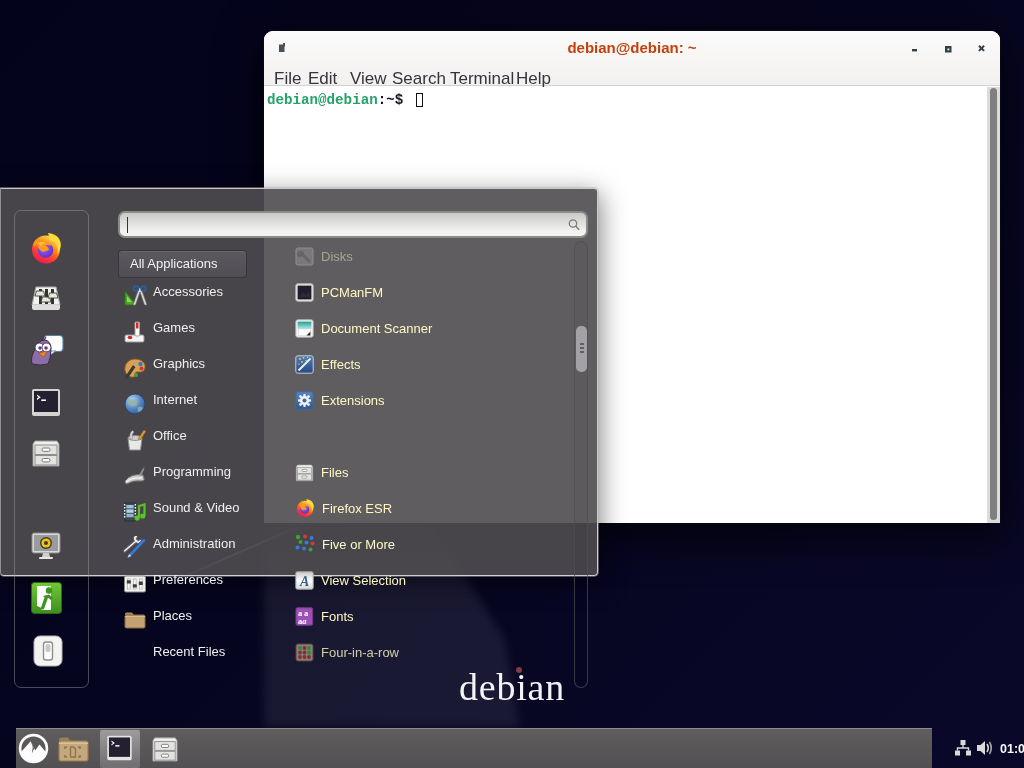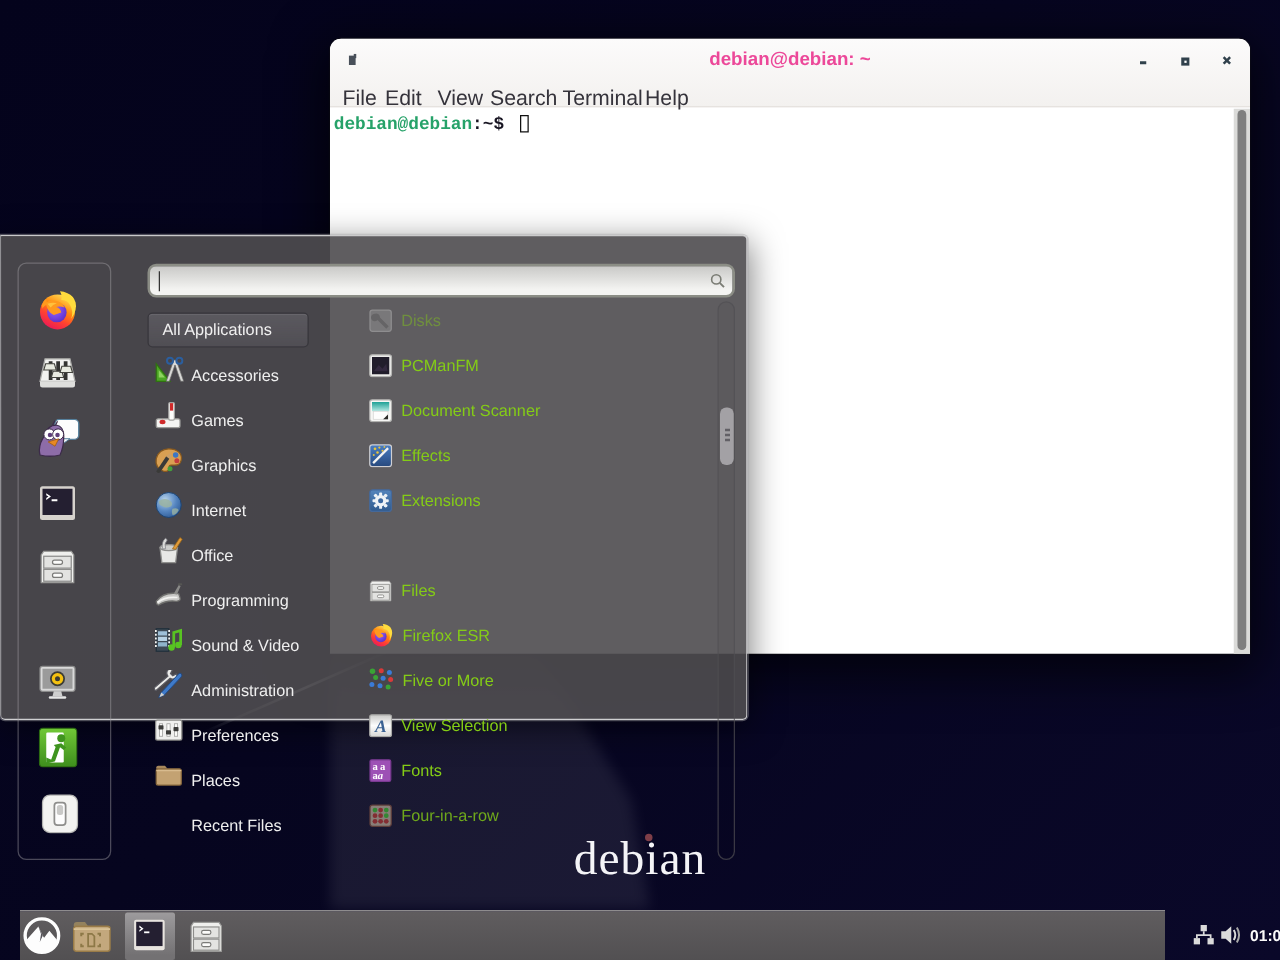--- a/index.html
+++ b/index.html
@@ -9,46 +9,46 @@
 .abs{position:absolute;}
 
 #wm{position:absolute;left:459px;top:668px;font-family:"Liberation Serif",serif;
  font-weight:normal;font-size:38px;line-height:38px;color:rgba(252,252,254,0.97);letter-spacing:0.8px;}
 #wmdot{position:absolute;left:515px;top:478px;width:6px;height:6px;border-radius:50%;background:#7e3e48;}
 
 #term{position:absolute;left:264px;top:31px;width:736px;height:492px;background:#fff;
  border-radius:9px 9px 0 0;box-shadow:0 10px 40px 6px rgba(0,0,0,0.65),0 0 0 1px rgba(30,30,30,0.35);}
 #titlebar{position:absolute;left:0;top:0;right:0;height:55px;border-radius:9px 9px 0 0;
  background:linear-gradient(#fcfbfb,#f3f1ef);border-bottom:1px solid #d5d0ca;}
-#title{position:absolute;left:0;right:0;top:8px;text-align:center;font-size:15px;font-weight:bold;color:#ec4899;}
+#title{position:absolute;left:0;right:0;top:8px;text-align:center;font-size:15px;font-weight:bold;color:#c2410c;}
 #menubar span{position:absolute;top:38px;font-size:17px;color:#35333b;}
 #prompt{position:absolute;left:3px;top:60px;font-family:"Liberation Mono",monospace;font-size:14.2px;line-height:18px;}
 #prompt b{color:#26a269;}
 #prompt .dk{color:#171421;font-weight:bold;}
 #cursor{display:inline-block;width:6.5px;height:14.5px;border:1.6px solid #111;vertical-align:-3px;margin-left:13px;}
 #tscroll{position:absolute;right:0;top:56px;bottom:0;width:13px;background:#dbdbd9;}
 #tthumb{position:absolute;right:3px;top:57px;width:7px;height:432px;border-radius:4px;background:#7f7f7f;}
 
 #menu{position:absolute;left:0px;top:188px;width:598px;height:388px;
  background:rgba(78,76,80,0.907);border:1px solid #cfcfd1;border-left:1px solid rgba(208,208,210,0.55);border-top:1px solid rgba(215,215,217,0.9);
  border-radius:0 4px 4px 4px;box-shadow:0 0 0 1px rgba(170,170,172,0.45),2px 6px 26px rgba(0,0,0,0.5);}
 #sidebox{position:absolute;left:13px;top:21px;width:75px;height:478px;border:1px solid rgba(160,158,162,0.45);border-radius:7px;}
 #search{position:absolute;left:117px;top:22px;width:470px;height:27px;border-radius:7px;
  border:2px solid #8b8d85;background:linear-gradient(#c9c9c7,#f3f3f1 80%);}
 #search .tc{position:absolute;left:7px;top:4px;width:1px;height:16px;background:#333;}
 #allapps{position:absolute;left:117px;top:61px;width:129px;height:28px;border-radius:4px;
  background:linear-gradient(rgba(130,128,136,0.35),rgba(108,106,114,0.25));border:1px solid rgba(50,49,55,0.85);
  box-shadow:inset 0 1px 0 rgba(255,255,255,0.08);}
 #allapps span{position:absolute;left:11px;top:5px;font-size:13px;color:#f0f0f0;}
-.crow{position:absolute;left:122px;height:24px;display:flex;align-items:flex-end;}
+.crow{position:absolute;left:122px;height:24px;display:flex;align-items:flex-start;}
 .crow span{margin-left:6px;font-size:13px;color:#efefef;white-space:nowrap;}
 .crow svg{flex:0 0 auto;}
 #applist{position:absolute;left:280px;top:49px;width:288px;height:453px;overflow:hidden;}
 .arow{position:absolute;left:14px;height:20px;display:flex;align-items:center;}
-.arow span{margin-left:7px;font-size:13px;color:#84cc16;white-space:nowrap;}
+.arow span{margin-left:7px;font-size:13px;color:#fef9c3;white-space:nowrap;}
 #strack{position:absolute;left:573px;top:52px;width:14px;height:447px;border:1px solid rgba(80,79,83,0.7);border-radius:7px;background:rgba(0,0,0,0.03);}
 #sthumb{position:absolute;left:575px;top:137px;width:11px;height:46px;border-radius:5px;background:#a3a1a5;}
 #sthumb i{position:absolute;left:3.5px;width:4px;height:1.6px;background:#626066;}
 
 #taskbar{position:absolute;left:16px;bottom:0;width:916px;height:40px;
  background:linear-gradient(#605d5f,#525052);border-top:1px solid #8e8c8e;}
 #taskact{position:absolute;left:84px;top:1px;width:40px;height:38px;background:linear-gradient(#9d9b9d,#737173 90%);border-radius:2px;}
 #clock{position:absolute;left:984px;top:0;height:40px;line-height:40px;font-size:12.5px;font-weight:bold;color:#fafafa;}
 </style></head>
 <body>

